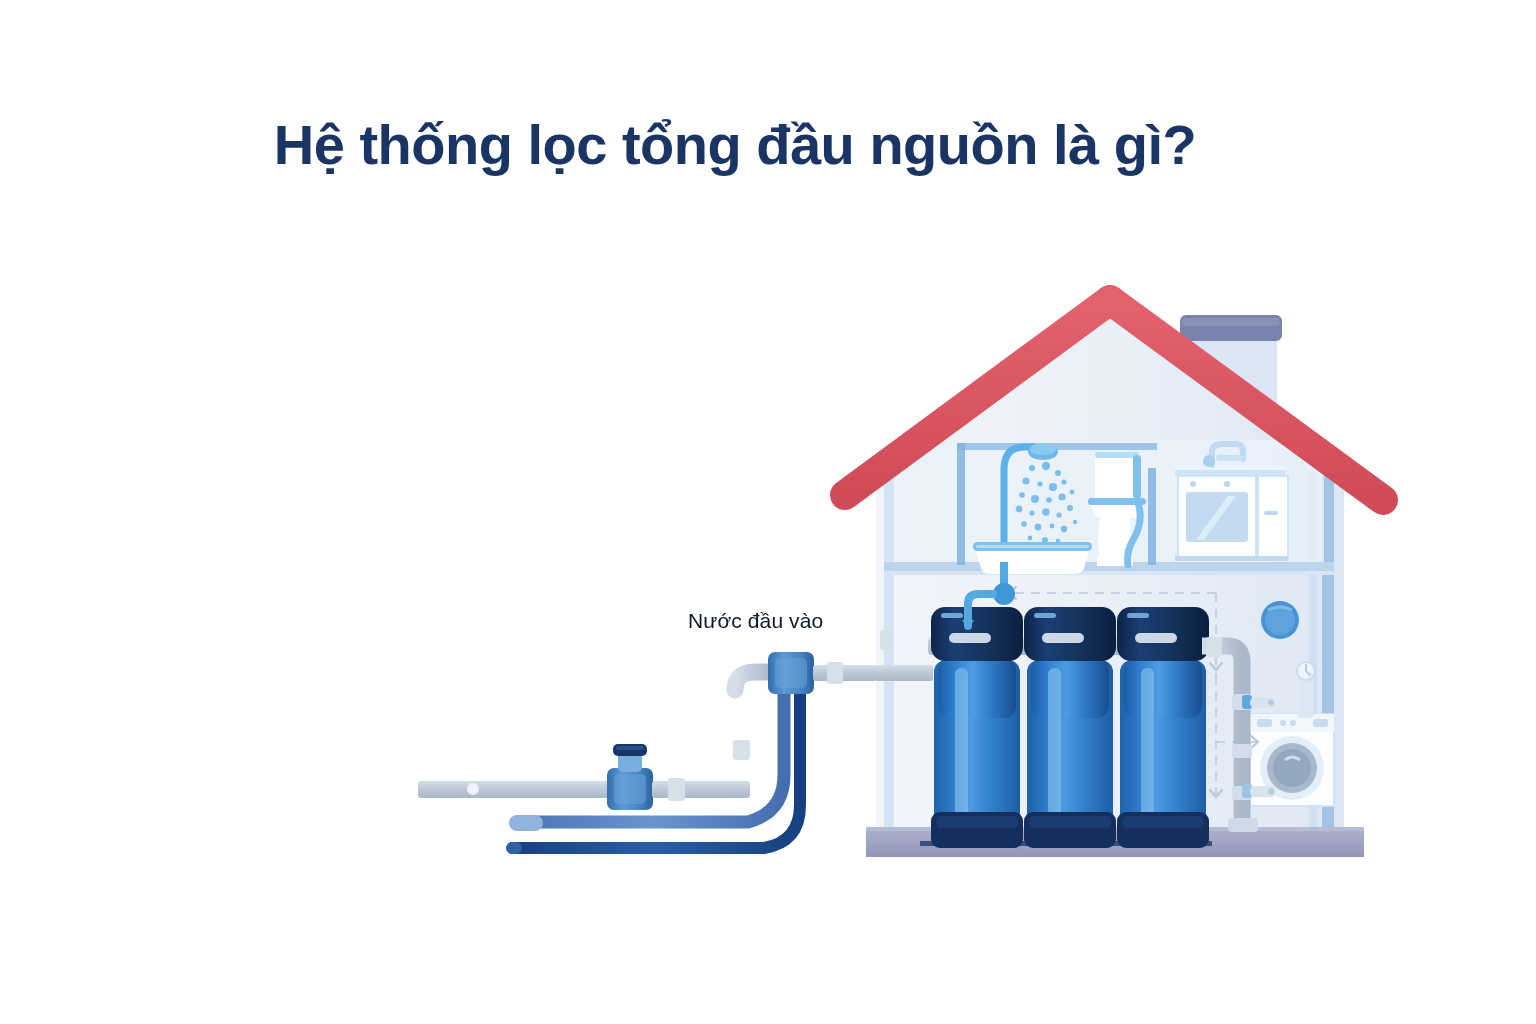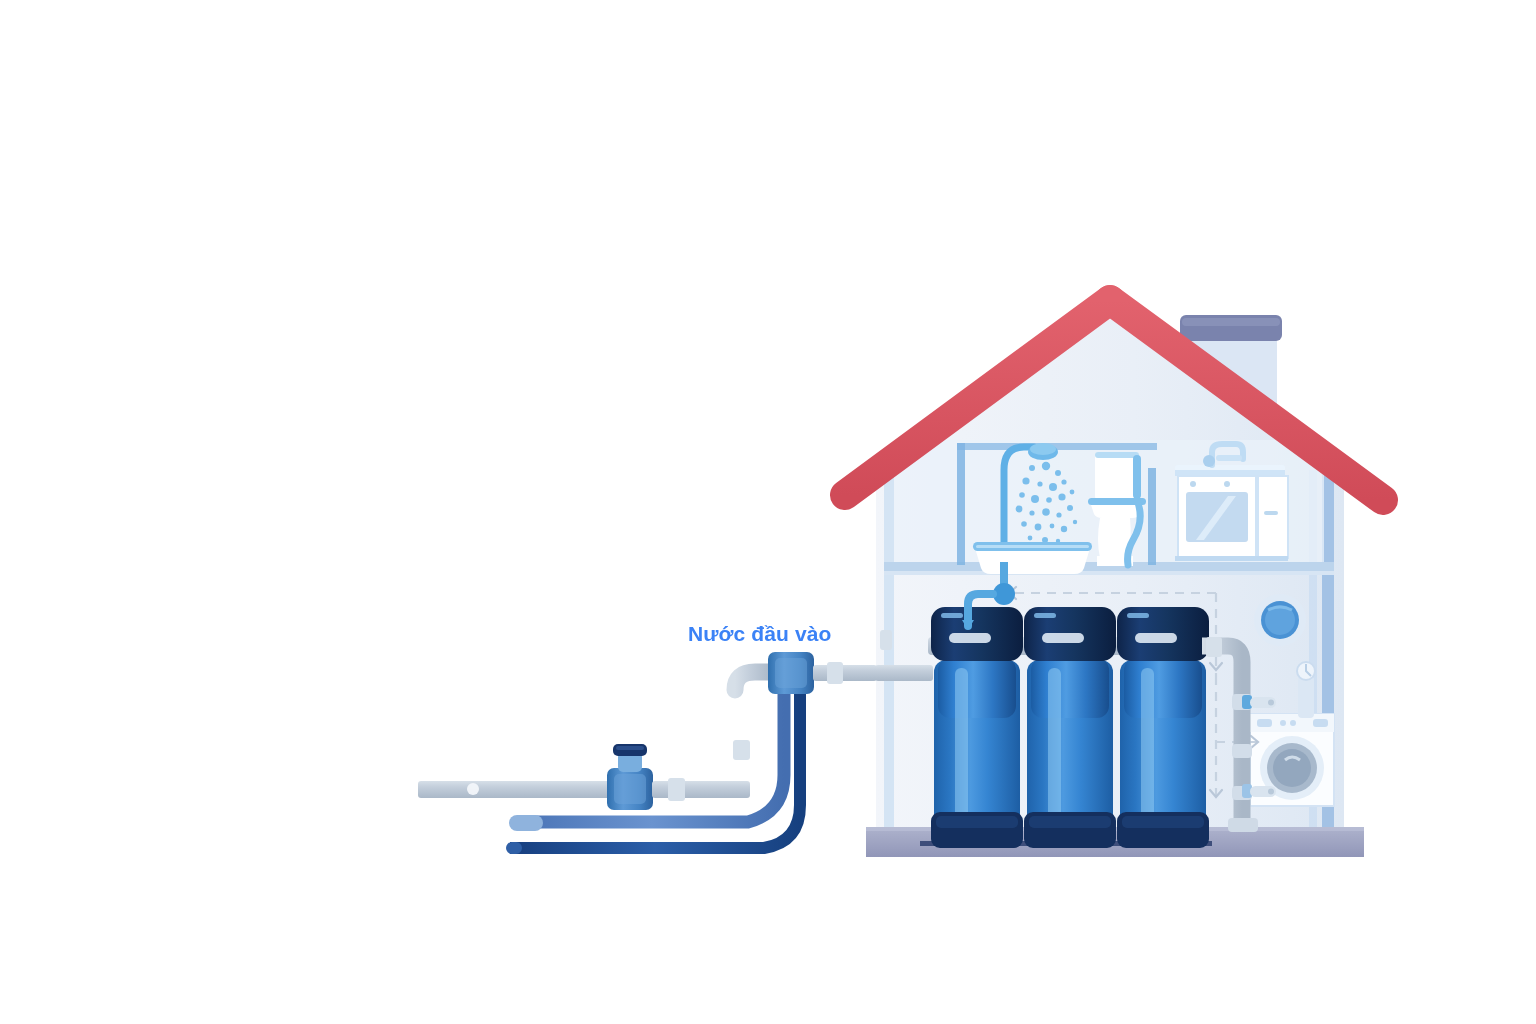--- a/index.html
+++ b/index.html
@@ -30,41 +30,42 @@
     font-size: 56px;
     font-weight: 700;
     letter-spacing: -0.5px;
     color: #1a3464;
     white-space: nowrap;
     font-family: "Liberation Sans", "DejaVu Sans", sans-serif;
   }
   #inlet-label {
     position: absolute;
     left: 688px;
-    top: 622px;
+    top: 609px;
     font-size: 21px;
-    font-weight: 700;
-    color: #3b82f6;
+    font-weight: 400;
+    color: #0f172a;
     white-space: nowrap;
     letter-spacing: 0.1px;
   }
   svg.scene {
     position: absolute;
     left: 0;
     top: 0;
     width: 1536px;
     height: 1024px;
     display: block;
   }
 </style>
 </head>
 <body>
 
 <div id="stage">
 
+  <div id="title">Hệ thống lọc tổng đầu nguồn là gì?</div>
 
   <svg class="scene" viewBox="0 0 1536 1024" aria-hidden="true">
     <defs>
       <linearGradient id="gTank" x1="0" y1="0" x2="1" y2="0">
         <stop offset="0%" stop-color="#1f63ab"></stop>
         <stop offset="18%" stop-color="#2a76c2"></stop>
         <stop offset="42%" stop-color="#4d9ae0"></stop>
         <stop offset="62%" stop-color="#3585d2"></stop>
         <stop offset="100%" stop-color="#1d5ea4"></stop>
       </linearGradient>

